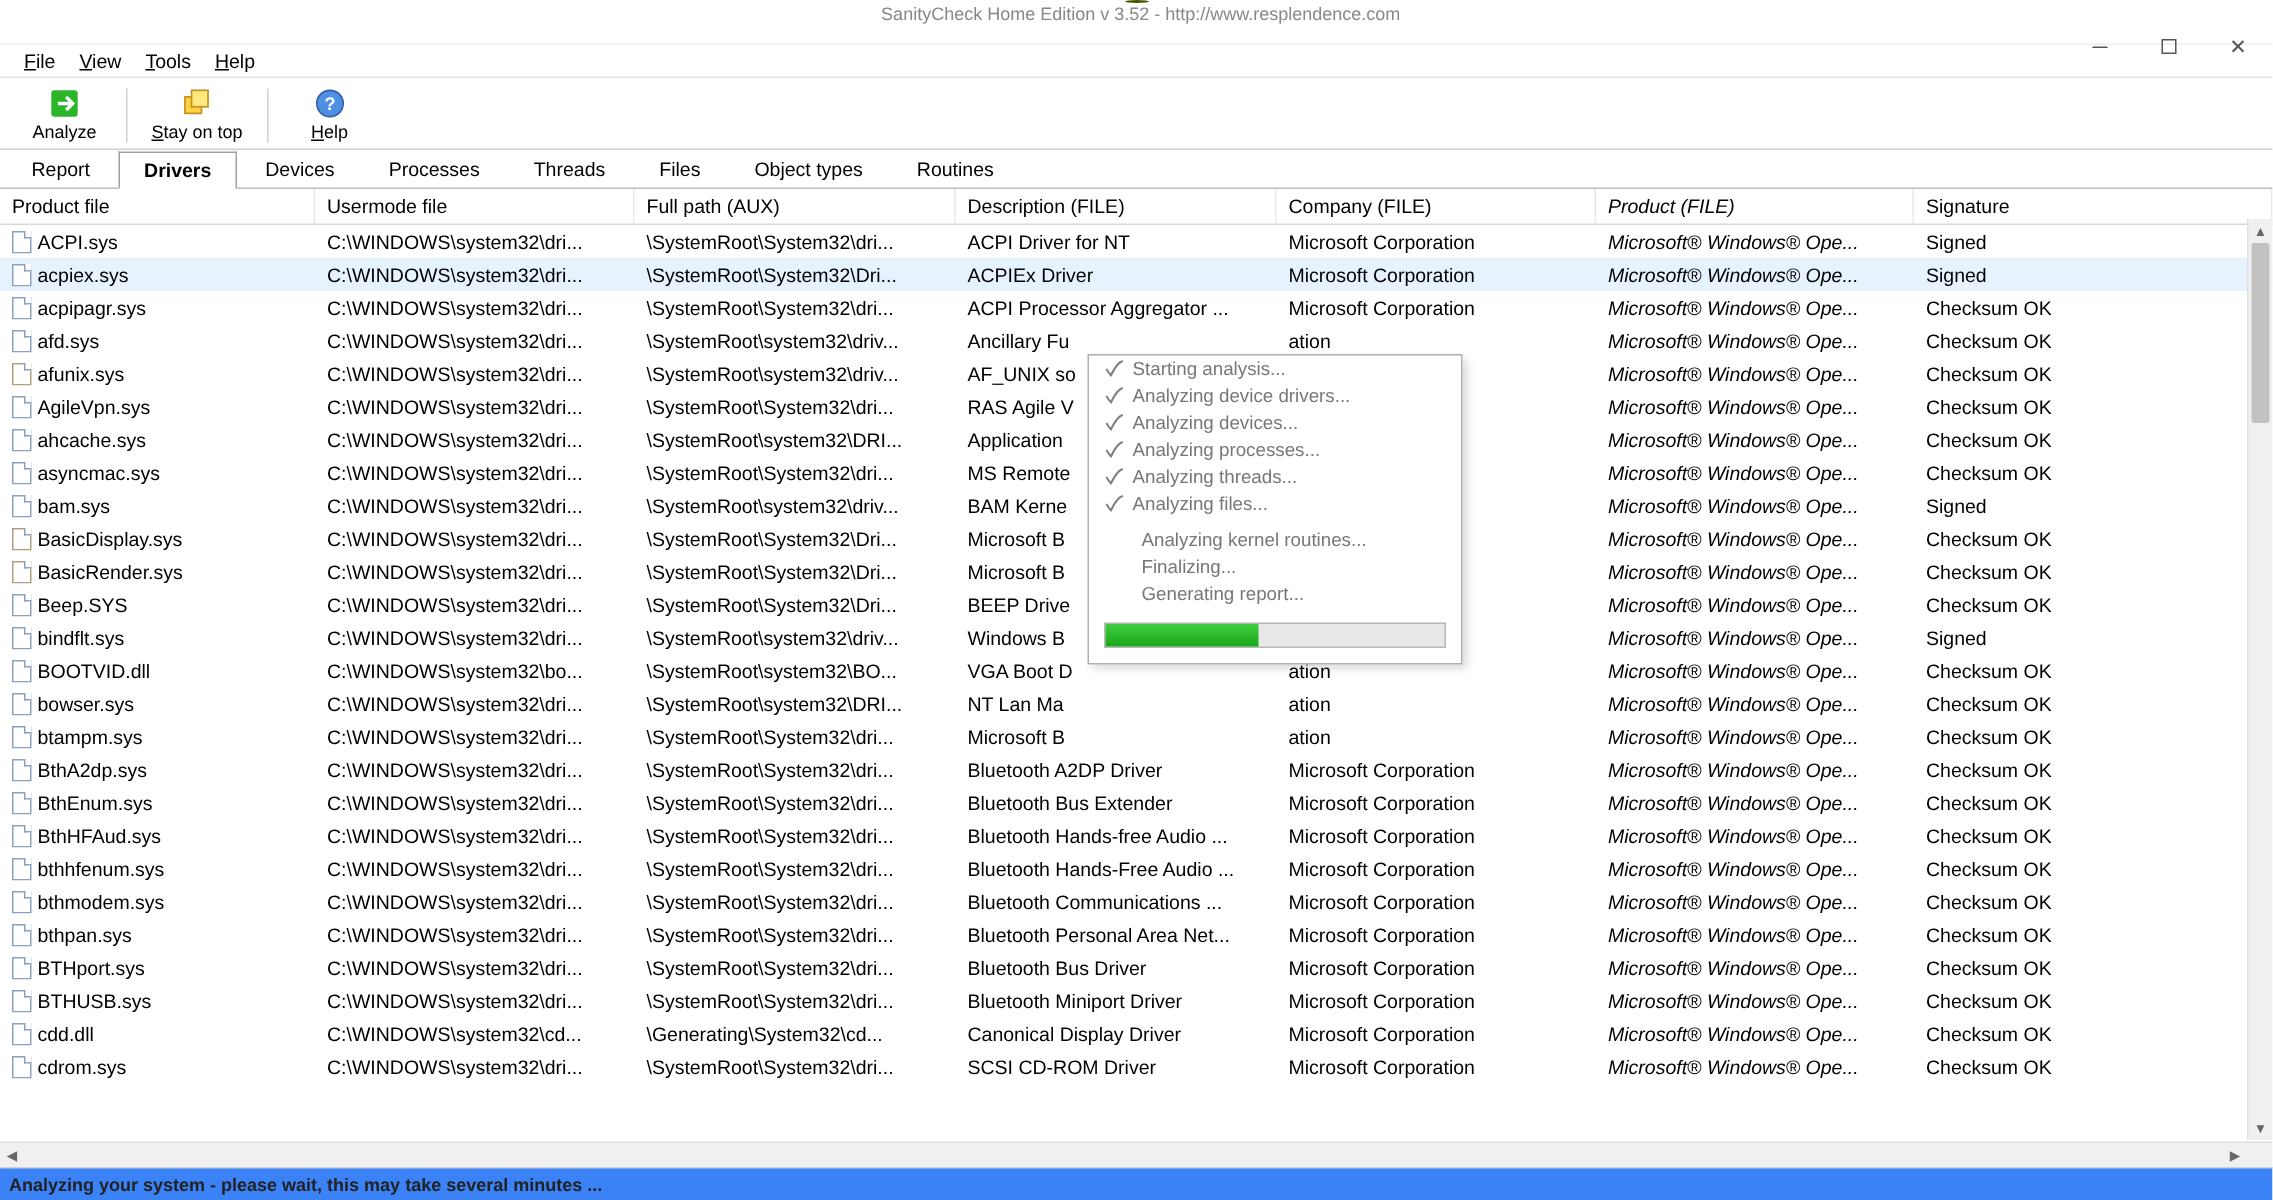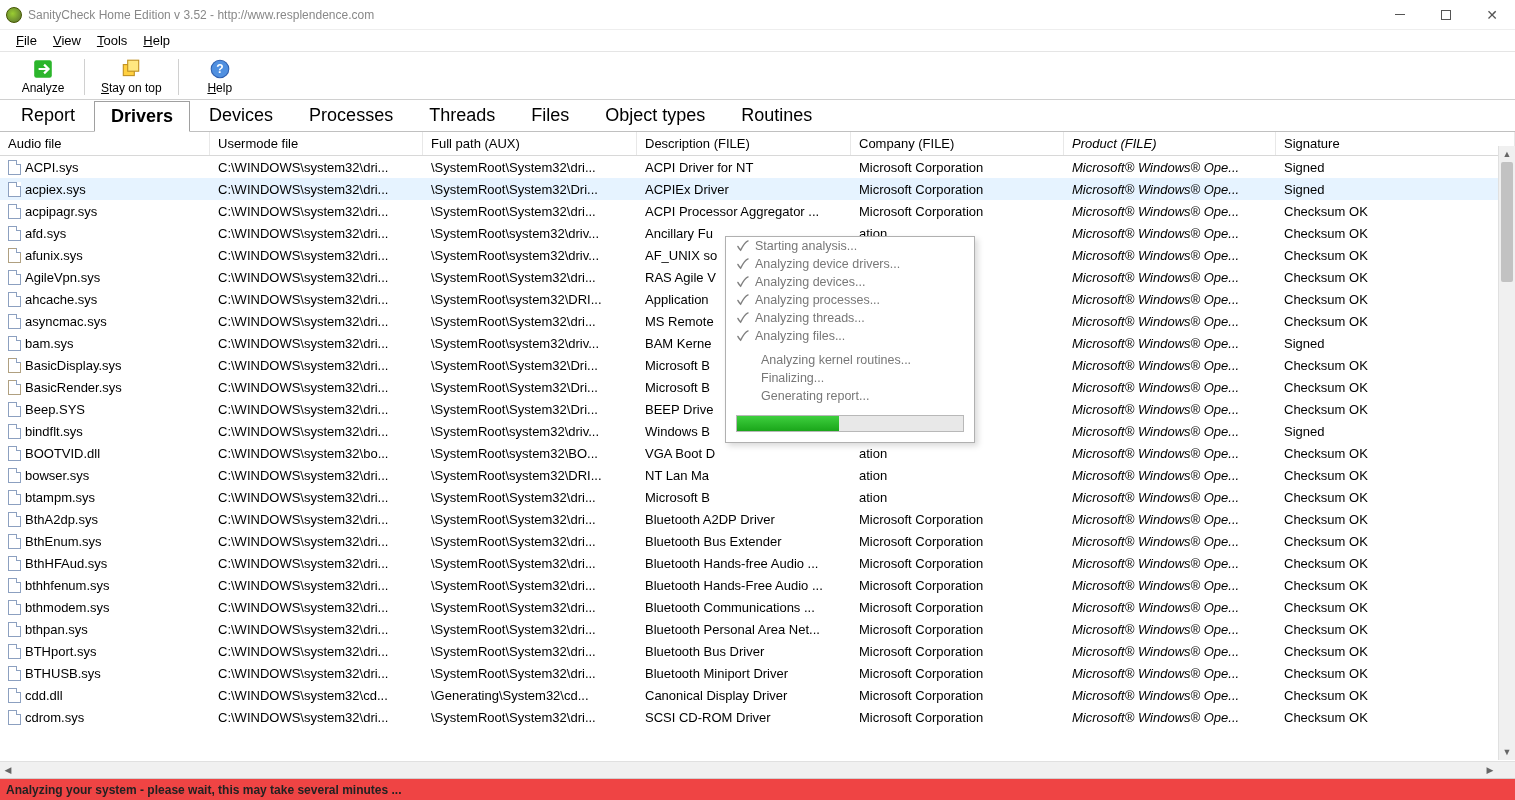--- a/index.html
+++ b/index.html
@@ -19,20 +19,21 @@
 
 .titlebar {
   height: 30px;
   background: #fff;
   display: flex;
   align-items: center;
   padding-left: 6px;
   color: #888;
   font-size: 12px;
   border-bottom: 1px solid #eee;
+  flex-direction: column;
 }
 .titlebar .app-icon {
   width: 16px; height: 16px;
   background: radial-gradient(circle at 40% 40%, #9acd32 0%, #556b2f 100%);
   border-radius: 50%;
   margin-right: 6px;
   border: 1px solid #445500;
 }
 .titlebar .buttons {
   margin-left: auto;
@@ -86,21 +87,21 @@
 }
 .toolbar .icon { width: 22px; height: 22px; margin-bottom: 1px; display:flex; align-items:center; justify-content:center; }
 
 
 .tabs {
   display: flex;
   align-items: center;
   padding: 0 4px;
   border-bottom: 1px solid #c0c0c0;
   background: #fff;
-  font-size: 18px;
+  font-size: 13px;
 }
 .tabs .tab {
   padding: 4px 16px;
   border: 1px solid transparent;
   margin-right: 2px;
   position: relative;
 }
 .tabs .tab.active {
   border: 1px solid #a0a0a0;
   border-bottom: 1px solid #fff;
@@ -208,21 +209,21 @@
   position: absolute; top:0; bottom:0; width:16px;
   display:flex; align-items:center; justify-content:center;
   font-size: 9px; color:#666;
 }
 .hscroll .arrow.left { left: 0; }
 .hscroll .arrow.right { right: 17px; }
 
 
 .statusbar {
   height: 22px;
-  background: #ef4444;
+  background: #3b82f6;
   border-top: 1px solid #d0d0d0;
   display: flex;
   align-items: center;
   padding: 0 6px;
   font-size: 12px;
   font-weight: 600;
   color: #222;
 }
 
 
@@ -331,21 +332,21 @@
     <div class="tab active">Drivers</div>
     <div class="tab">Devices</div>
     <div class="tab">Processes</div>
     <div class="tab">Threads</div>
     <div class="tab">Files</div>
     <div class="tab">Object types</div>
     <div class="tab">Routines</div>
   </div>
 
 <div class="tblheader" id="tblheader">
-    <div class="col c0">Audio file</div>
+    <div class="col c0">Product file</div>
     <div class="col c1">Usermode file</div>
     <div class="col c2">Full path (AUX)</div>
     <div class="col c3">Description (FILE)</div>
     <div class="col c4">Company (FILE)</div>
     <div class="col c5">Product (FILE)</div>
     <div class="col c6">Signature</div>
   </div>
 
 <div class="rows" id="rows">
     <div class="row">

